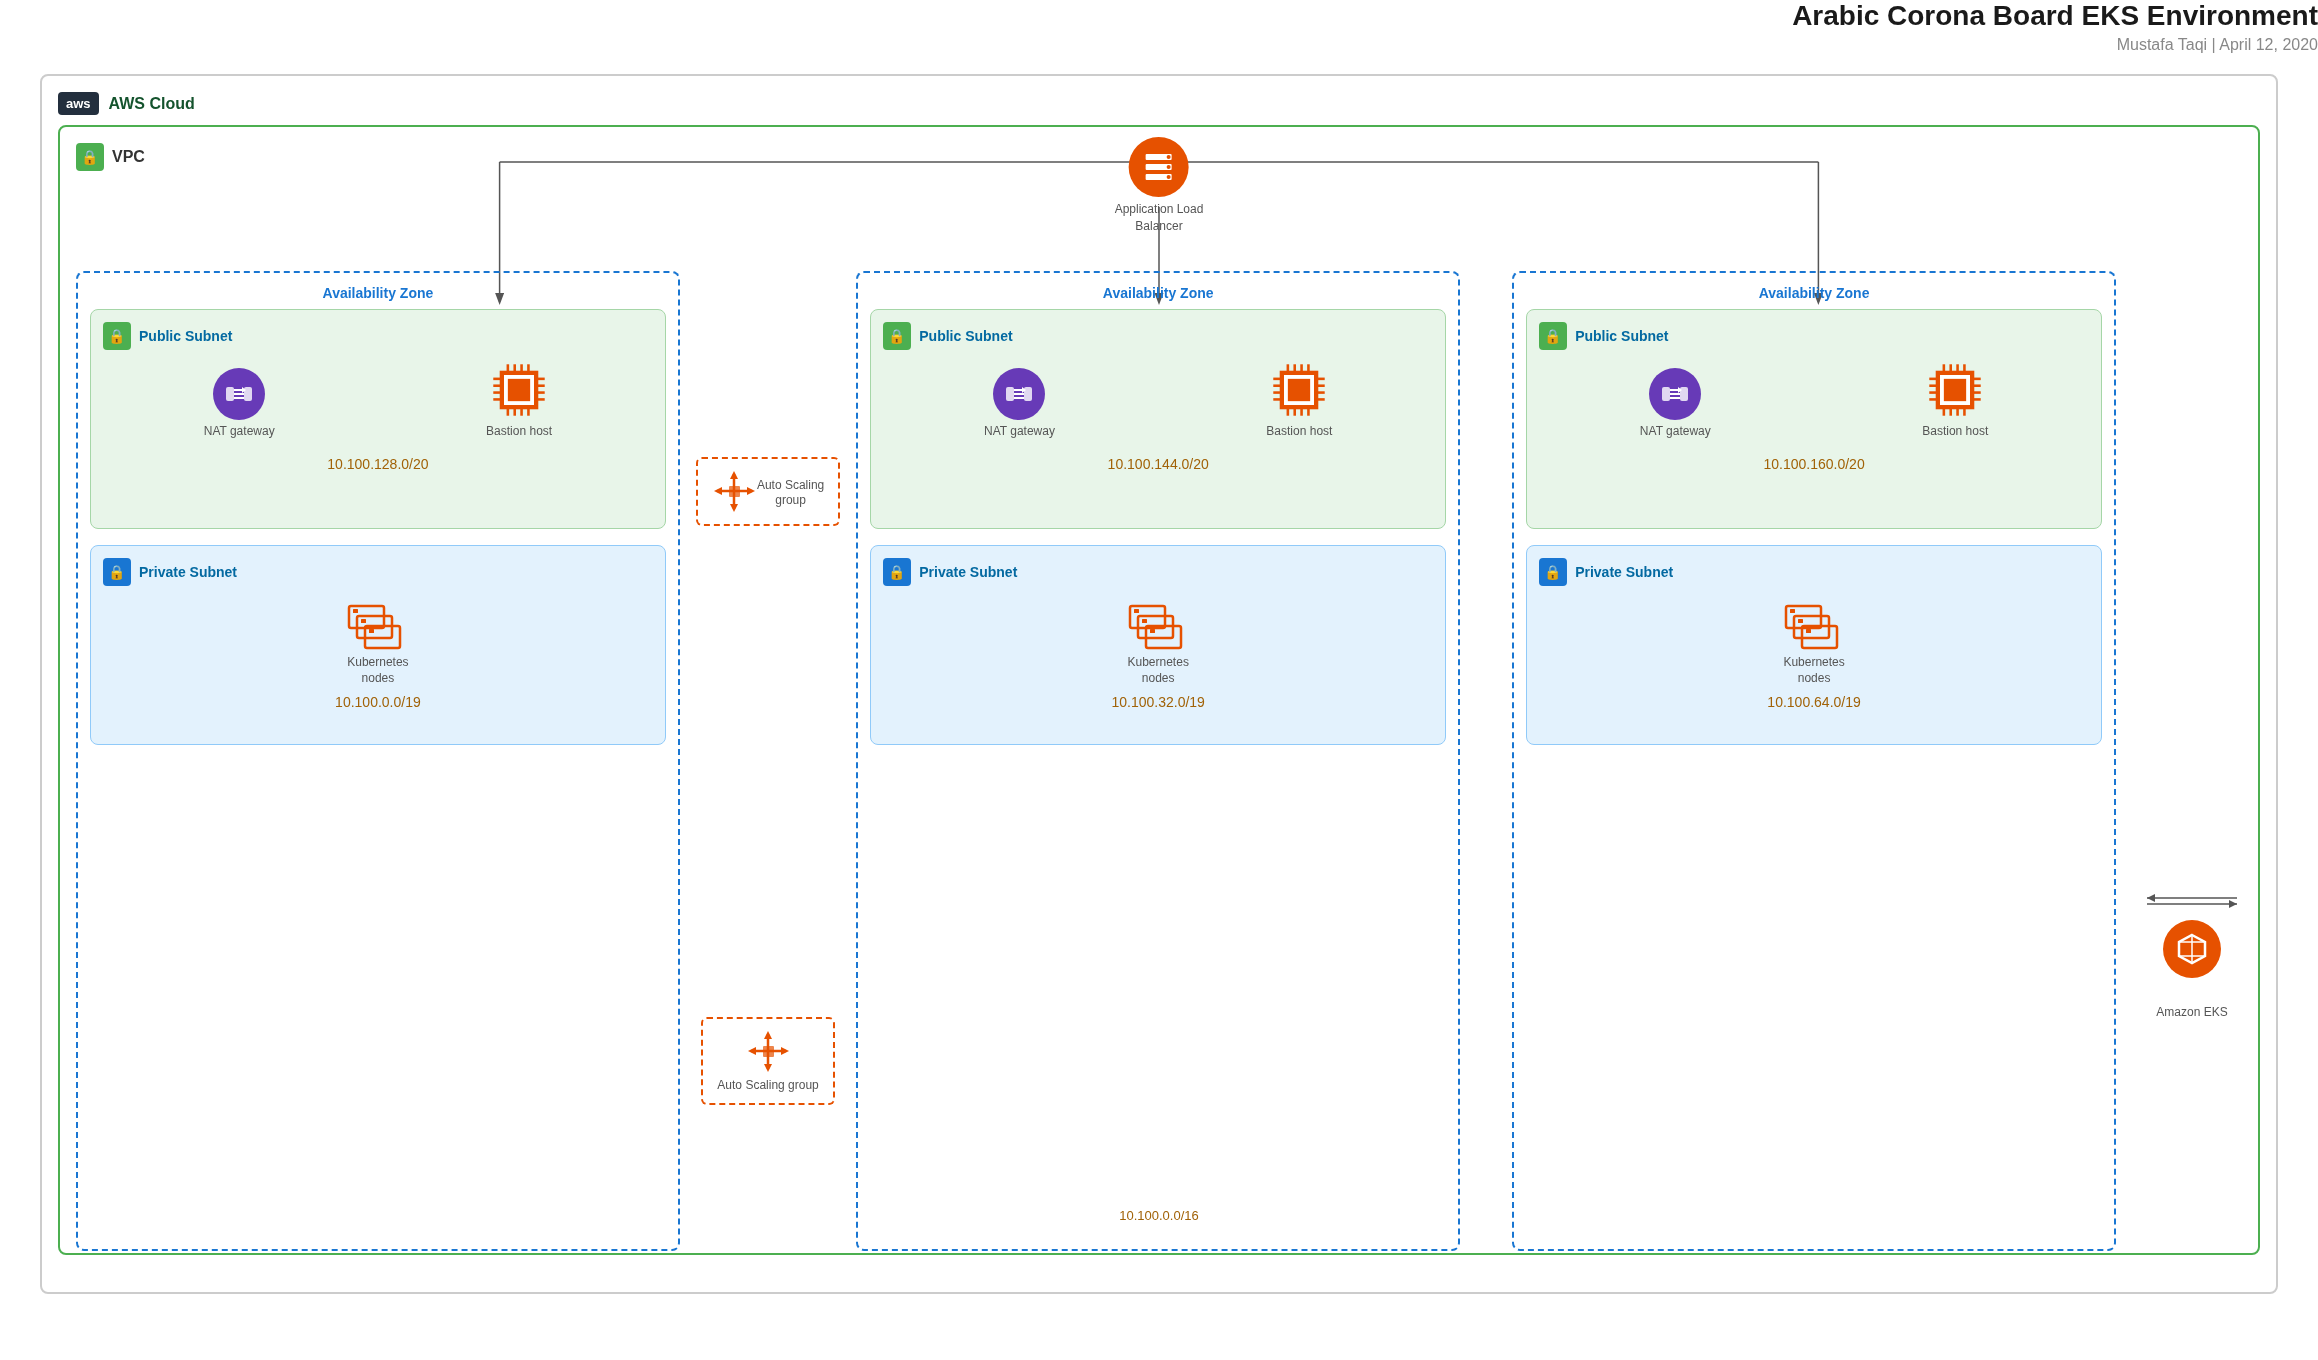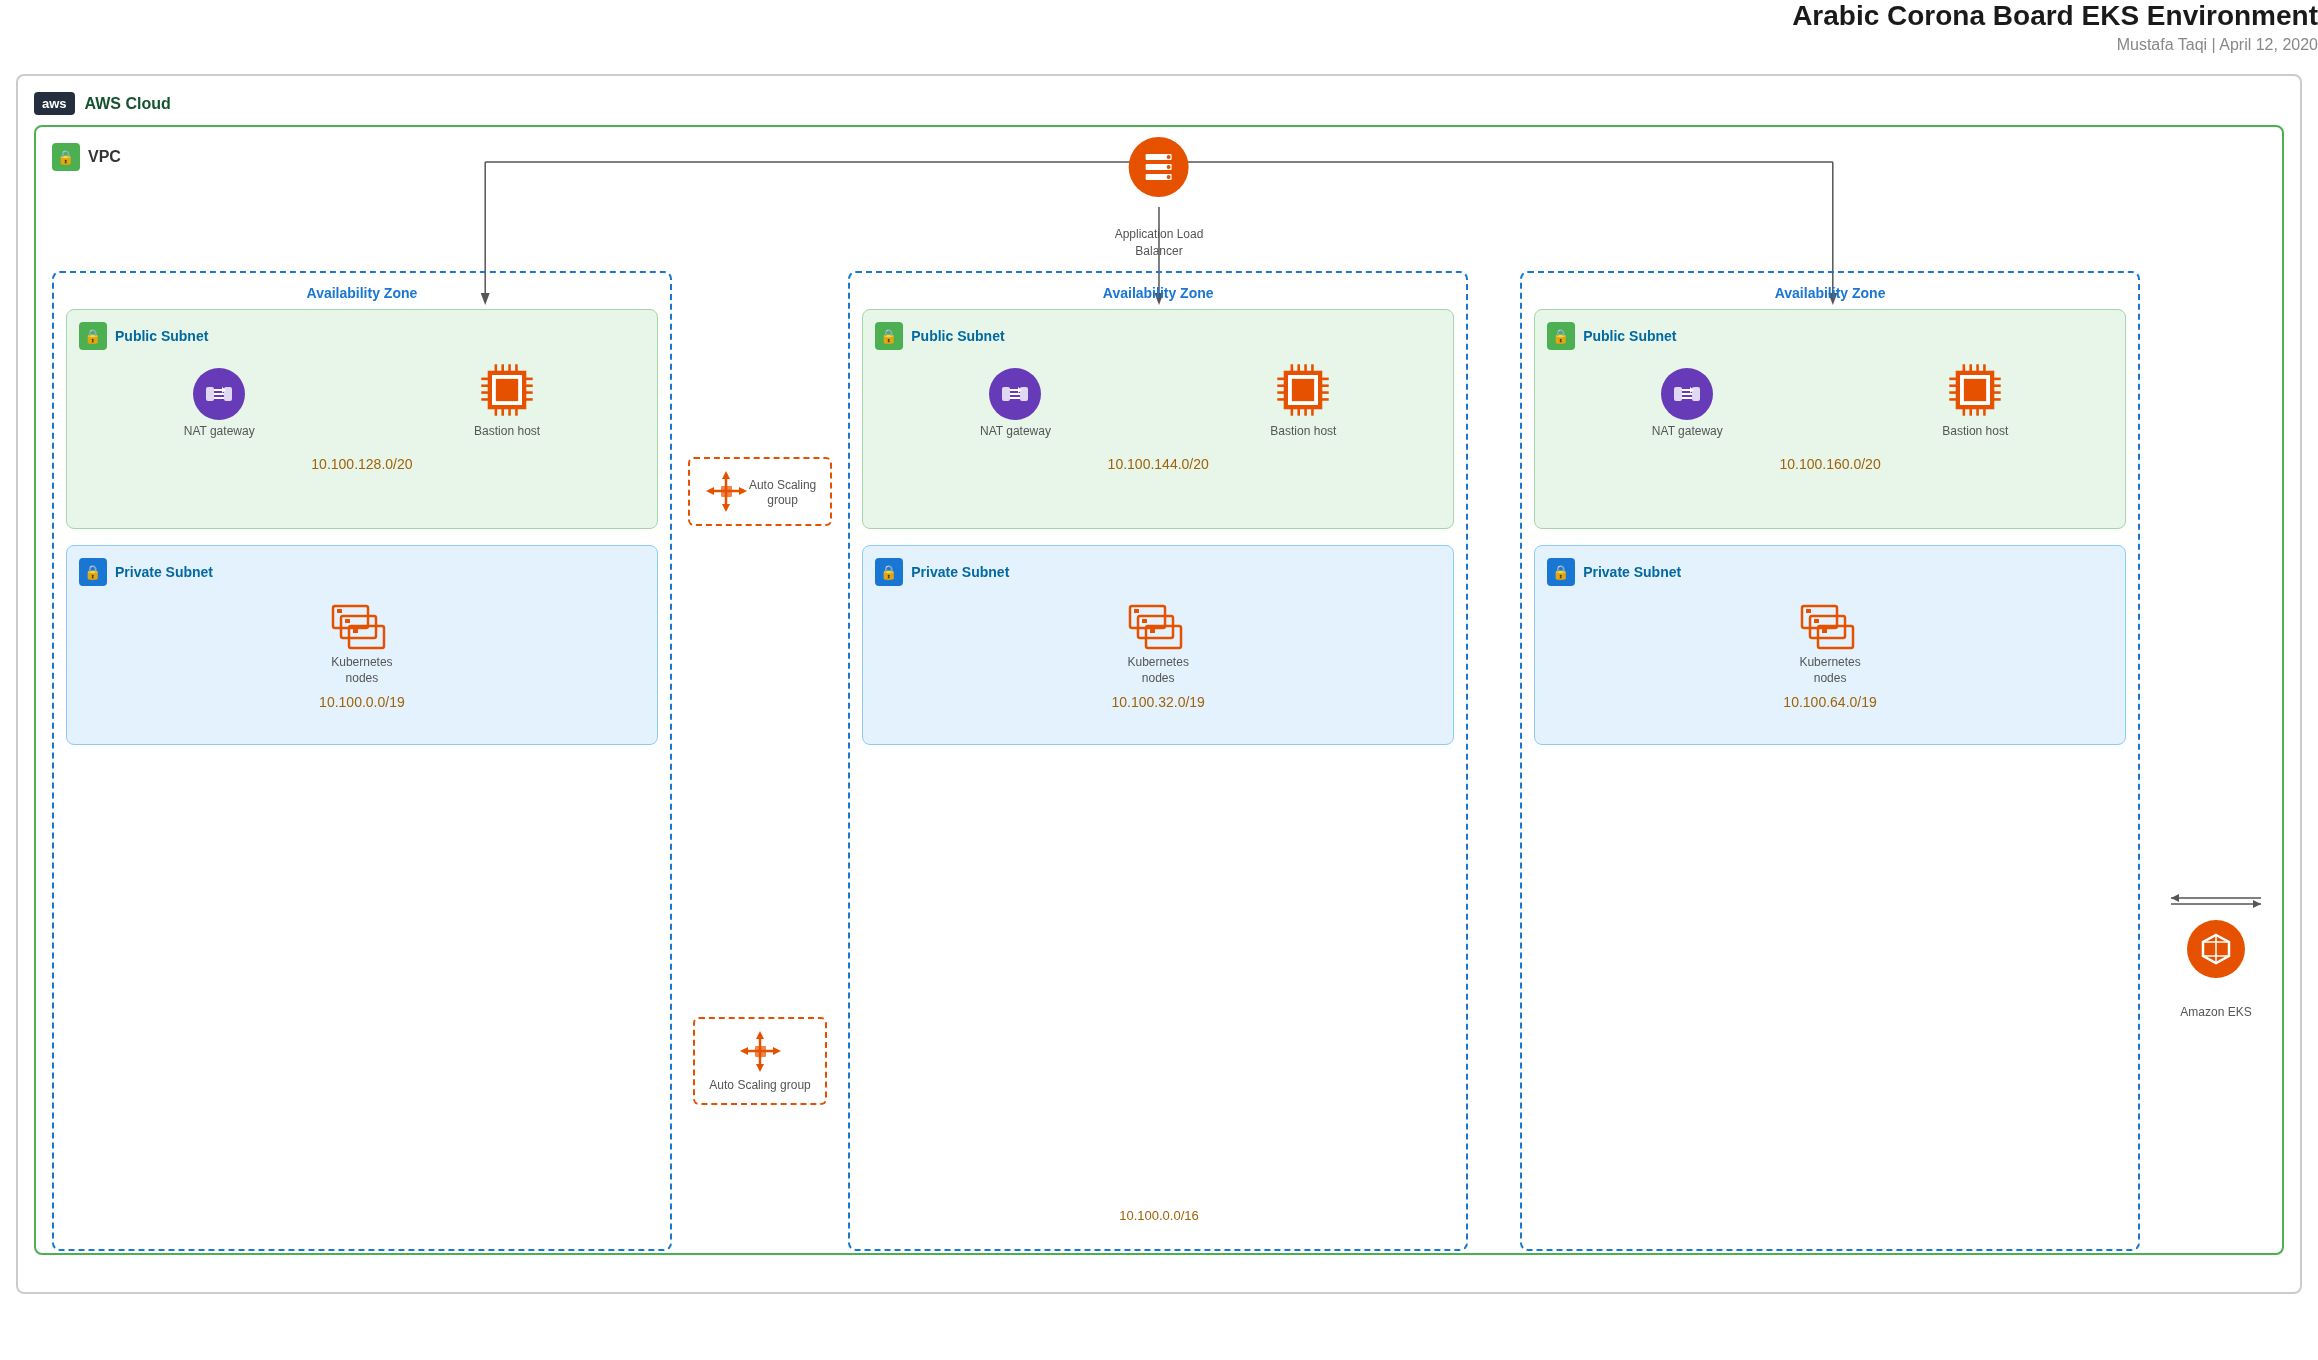--- a/index.html
+++ b/index.html
@@ -17,21 +17,21 @@
       font-size: 28px;
       font-weight: 700;
       color: #1a1a1a;
     }
     .page-title .subtitle {
       font-size: 16px;
       color: #888;
       margin-top: 4px;
     }
     .diagram-area {
-      margin: 20px 16px;
+      margin: 20px 40px;
       border: 2px solid #ccc;
       border-radius: 8px;
       background: #fff;
       padding: 16px;
       position: relative;
       height: 1220px;
     }
     .aws-cloud-header {
       display: flex;
       align-items: center;
@@ -155,21 +155,21 @@
     <div class="aws-logo">aws</div>
     <span class="aws-cloud-label">AWS Cloud</span>
   </div>
 
   <div class="vpc-container">
     <div class="vpc-label">
       <div class="lock-icon-green">🔒</div>
       <span>VPC</span>
     </div>
 
-    <div style="position:absolute; top:10px; left:50%; transform:translateX(-50%); display:flex; flex-direction:column; align-items:center; z-index:10;gap:25px;">
+    <div style="position:absolute; top:10px; left:50%; transform:translateX(-50%); display:flex; flex-direction:column; align-items:center; z-index:10;">
       <div style="width:60px;height:60px;background:#e65100;border-radius:50%;display:flex;align-items:center;justify-content:center;color:white;font-size:24px;">
 
         <svg width="34" height="34" viewBox="0 0 34 34" fill="none">
           <rect x="4" y="4" width="26" height="6" rx="1" fill="white"></rect>
           <rect x="4" y="14" width="26" height="6" rx="1" fill="white"></rect>
           <rect x="4" y="24" width="26" height="6" rx="1" fill="white"></rect>
           <circle cx="27" cy="7" r="2" fill="#e65100"></circle>
           <circle cx="27" cy="17" r="2" fill="#e65100"></circle>
           <circle cx="27" cy="27" r="2" fill="#e65100"></circle>
         </svg>

